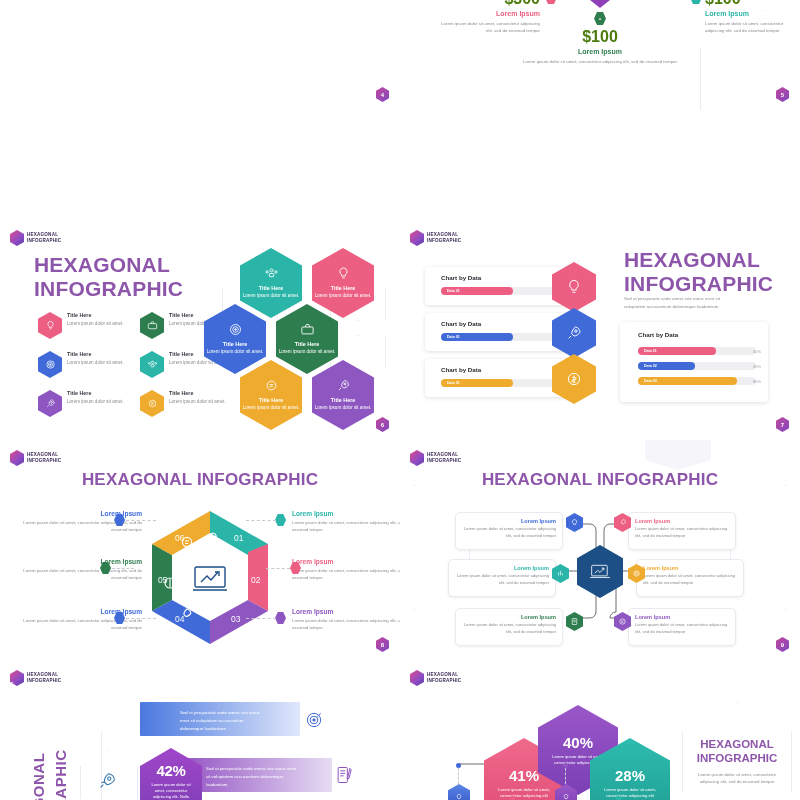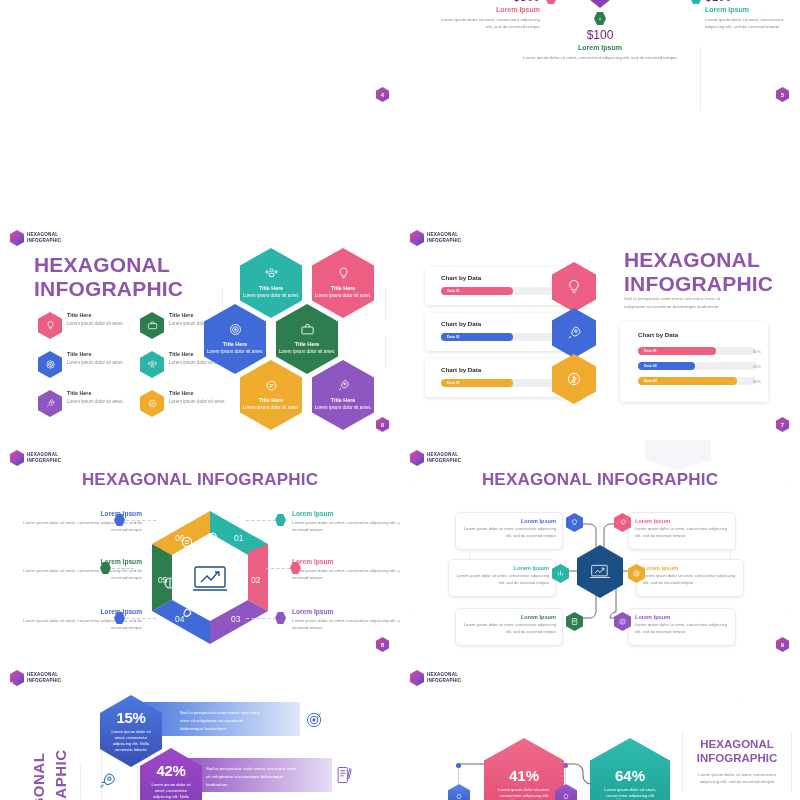--- a/index.html
+++ b/index.html
@@ -68,21 +68,21 @@
     background: transparent;
   }
   .ghost-fill {
     position:absolute;
     background: #f6f5f9;
     clip-path: polygon(50% 0%, 100% 25%, 100% 75%, 50% 100%, 0% 75%, 0% 25%);
   }
   svg { display:block; }
 
   
-  .s5-amt { font-size: 12px; font-weight: normal; color:#701a75; }
+  .s5-amt { font-size: 16px; font-weight: bold; color:#4d7c0f; }
   .s5-sub { font-size: 7px; font-weight: bold; margin-top:2px; }
   .s5-txt { font-size: 4.4px; color:#8b8a93; line-height:1.7; margin-top:3px; }
   .dash-h { position:absolute; height:0; border-top:1px dashed #c9c7d2; }
 
   
   .s6-item { position:absolute; display:flex; gap:5px; align-items:flex-start; }
   .s6-item .ic { width:24px; height:27px; flex:0 0 auto; }
   .s6-item .tx .t { font-size:5.4px; font-weight:bold; color:#3a3a44; }
   .s6-item .tx .d { font-size:4.6px; color:#8b8a93; line-height:1.6; margin-top:2px; }
   .s6-hex { position:absolute; width:62px; height:70px; }
@@ -641,24 +641,20 @@
       <svg width="22" height="22" viewBox="0 0 24 24" fill="none" stroke="#2a6fa8" stroke-width="1.1">
           <path d="M14 4c4 1 6 4 6 7-2 3-5 5-8 5l-3-3c0-3 2-7 5-9z"></path>
           <circle cx="14.5" cy="9.5" r="1.8"></circle>
           <path d="M8 16l-3 3M9 13l-3 1"></path>
         </svg>
       </span>
 
     <div class="s10-band" style="left:140px;top:42px;width:160px;height:34px;background:linear-gradient(90deg,#4a79df,#dfe7fb);">
       <div class="bt" style="color:#fff;padding:7px 38px 0 40px;">Sed ut perspiciatis unde omnis iste natus error sit voluptatem accusantium doloremque laudantium</div>
     </div>
-    <div class="hex s10-hex" style="left:100px;top:35px;background:linear-gradient(180deg,#4a79df,#3a4fb5);">
-      <div class="p">15%</div>
-      <div class="d">Lorem ipsum dolor sit amet, consectetur adipiscing elit. Nulla venenatis lobortis</div>
-    </div>
     <span style="position:absolute;left:304px;top:50px;">
       <svg width="20" height="20" viewBox="0 0 24 24" fill="none" stroke="#3f6ad8" stroke-width="1.2">
           <circle cx="12" cy="12" r="8"></circle>
           <circle cx="12" cy="12" r="4.6"></circle>
           <circle cx="12" cy="12" r="1.4" fill="#3f6ad8"></circle>
           <path d="M16 8l4-4"></path>
         </svg>
       </span>
 
     <div class="s10-band" style="left:172px;top:98px;width:160px;height:34px;background:linear-gradient(90deg,#8e4bc0,#e6dcf3);">
@@ -688,22 +684,26 @@
     </div>
 
     <svg width="240" height="40" viewBox="0 0 240 40" style="position:absolute;left:57px;top:96px;" fill="none">
       <path d="M2 8 h28 a8 8 0 018 8 v4 a8 8 0 008 8 h28 a8 8 0 008-8 v-4 a8 8 0 018-8 h28 a8 8 0 018 8 v4 a8 8 0 008 8 h28 a8 8 0 008-8 v-4 a8 8 0 018-8 h22" stroke="#6b6b75" stroke-width="1.1"></path>
     </svg>
 
     <div class="hex s11-hex" style="left:84px;top:78px;background:linear-gradient(180deg,#ef6a8c,#e04a72);">
       <div class="p">41%</div>
       <div class="d">Lorem ipsum dolor sit amet, consectetur adipiscing elit</div>
     </div>
+    <div class="hex s11-hex" style="left:138px;top:45px;background:linear-gradient(180deg,#9a57c8,#7b3fb5);">
+      <div class="p">40%</div>
+      <div class="d">Lorem ipsum dolor sit amet, consectetur adipiscing elit</div>
+    </div>
     <div class="hex s11-hex" style="left:190px;top:78px;background:linear-gradient(180deg,#2dbcae,#1f9b91);">
-      <div class="p">64%</div>
+      <div class="p">28%</div>
       <div class="d">Lorem ipsum dolor sit amet, consectetur adipiscing elit</div>
     </div>
 
     <div class="s11-dot" style="left:56px;top:103px;background:#3f6ad8;"></div>
     <div class="s11-dash" style="left:58px;top:108px;height:16px;"></div>
     <div class="hex s11-small" style="left:48px;top:124px;background:linear-gradient(180deg,#5a86e4,#3352c4);">
       <svg width="8" height="8" viewBox="0 0 24 24" fill="none" stroke="#fff" stroke-width="1.8">
           <path d="M12 4a6 6 0 00-3 11v2h6v-2a6 6 0 00-3-11z"></path>
         </svg>
       </div>

